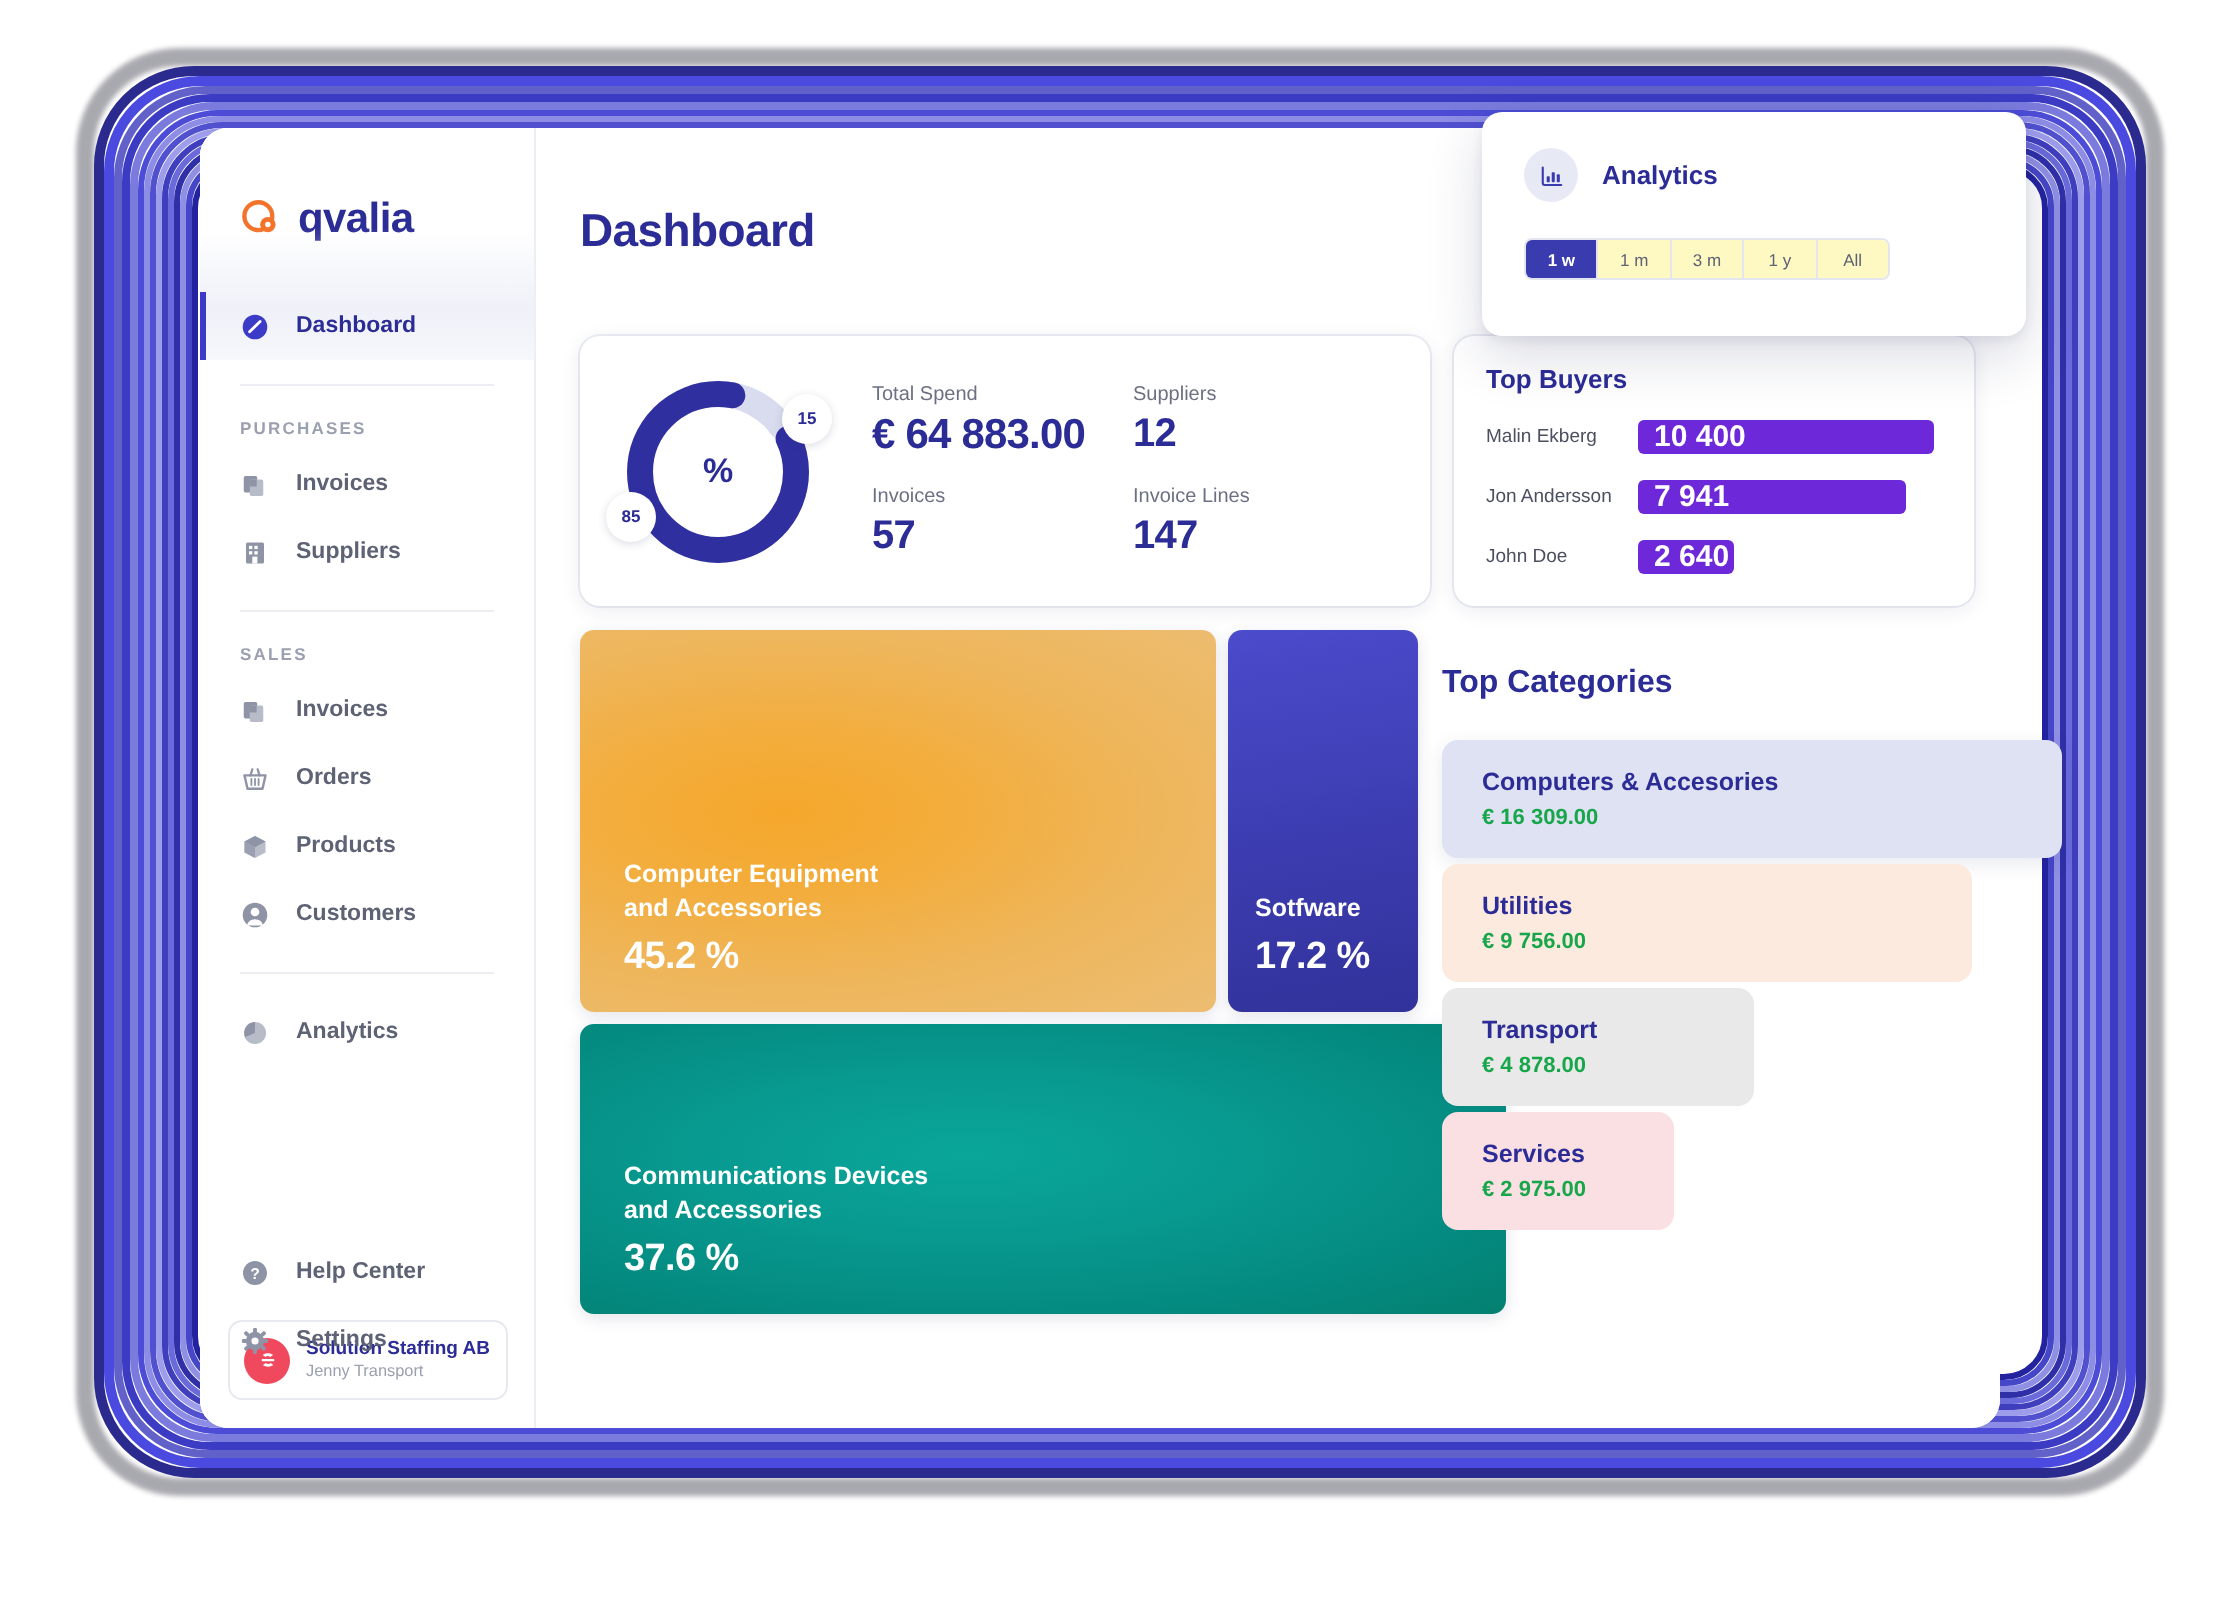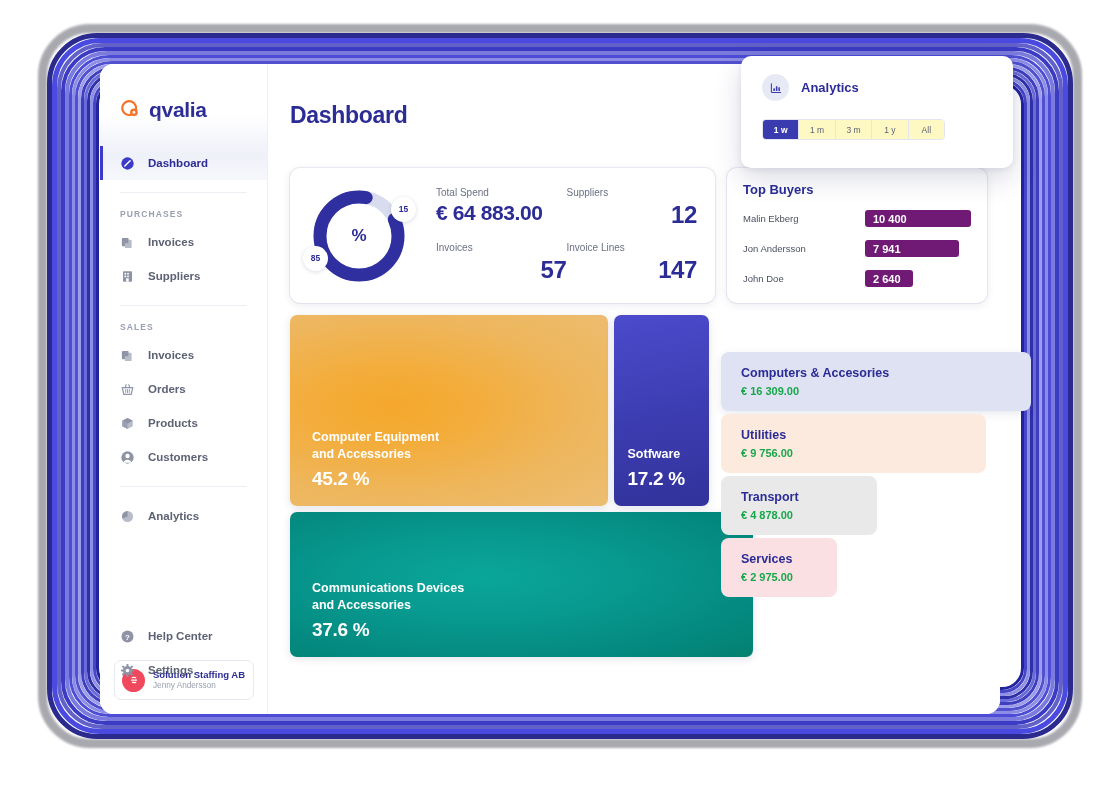--- a/index.html
+++ b/index.html
@@ -226,41 +226,40 @@
   .stats-grid {
     flex: 1 1 auto;
     display: grid;
     grid-template-columns: 1fr 1fr;
     grid-template-rows: auto auto;
     row-gap: 13px;
     padding-left: 24px;
   }
   .stat-label { font-size: 10px; color: #6b7183; margin-bottom: 3px; }
   .stat-value { font-size: 21px; font-weight: 700; color: #2c2c96; letter-spacing: -0.4px; }
-  .stat-value.small { font-size: 24px; text-align: right; }
+  .stat-value.small { font-size: 20px; }
 
   #buyers-card {
     width: 260px;
     height: 135px;
     padding: 14px 16px 0 16px;
   }
   .card-heading { font-size: 13px; font-weight: 700; color: #2c2c96; }
   .buyer-row { display: flex; align-items: center; margin-top: 13px; }
   .buyer-name { width: 76px; flex: 0 0 76px; font-size: 9.5px; color: #4b5060; }
   .buyer-bar {
     height: 17px;
-    background: #701a75;
+    background: #6d28d9;
     border-radius: 3px;
     display: flex;
     align-items: center;
     padding-left: 8px;
     color: #ffffff;
-    font-size: 11px;
+    font-size: 15px;
     font-weight: 600;
-    margin-left: 46px;
   }
 
   
   .row2 { display: flex; gap: 12px; margin-top: 12px; }
   #treemap { width: 419px; }
   .tm-top { display: flex; gap: 6px; }
   .tile {
     position: relative;
     border-radius: 7px;
     color: #ffffff;
@@ -523,21 +522,21 @@
       <div class="user-card">
         <span class="user-avatar">
           <svg viewBox="0 0 20 20" width="14" height="14">
             <path d="M6.2 6.4 C8.4 4.6 12 5 13.6 6.4 L11.6 7.8 C10.4 7 8.8 7 8.2 7.8 Z" fill="#ffffff"></path>
             <path d="M13.8 13.6 C11.6 15.4 8 15 6.4 13.6 L8.4 12.2 C9.6 13 11.2 13 11.8 12.2 Z" fill="#ffffff"></path>
             <rect x="5.4" y="9.2" width="9.2" height="1.7" rx="0.8" fill="#ffffff"></rect>
           </svg>
         </span>
         <span>
           <span class="user-name" style="display:block;">Solution Staffing AB</span>
-          <span class="user-sub" style="display:block;">Jenny Andersson</span>
+          <span class="user-sub" style="display:block;">Jenny Transport</span>
         </span>
       </div>
     </aside>
 
     <main id="main">
 
       <h1 id="page-title">Dashboard</h1>
 
       <div class="row1">
 
@@ -577,21 +576,21 @@
 
         <section class="card" id="buyers-card">
           <div class="card-heading">Top Buyers</div>
 
           <div class="buyer-row">
             <span class="buyer-name">Malin Ekberg</span>
             <span class="buyer-bar" style="width:148px;">10 400</span>
           </div>
           <div class="buyer-row">
             <span class="buyer-name">Jon Andersson</span>
-            <span class="buyer-bar" style="width:94px;">7 941</span>
+            <span class="buyer-bar" style="width:134px;">7 941</span>
           </div>
           <div class="buyer-row">
             <span class="buyer-name">John Doe</span>
             <span class="buyer-bar" style="width:48px;">2 640</span>
           </div>
         </section>
       </div>
 
       <div class="row2">
 
@@ -614,20 +613,21 @@
           <div class="tile" id="tile-comms">
             <div class="tile-name">
               <span>Communications Devices</span><br>
               <span>and Accessories</span>
             </div>
             <div class="tile-pct">37.6 %</div>
           </div>
         </section>
 
         <section id="categories">
+          <div id="cat-heading">Top Categories</div>
 
           <div class="cat-list">
             <div class="cat-bar" style="width:310px;background:#dfe2f2;box-shadow:0 3px 10px rgba(40,45,100,.10);">
               <div class="cat-name">Computers &amp; Accesories</div>
               <div class="cat-amount">€ 16 309.00</div>
             </div>
             <div class="cat-bar" style="width:265px;background:#fdeade;">
               <div class="cat-name">Utilities</div>
               <div class="cat-amount">€ 9 756.00</div>
             </div>

